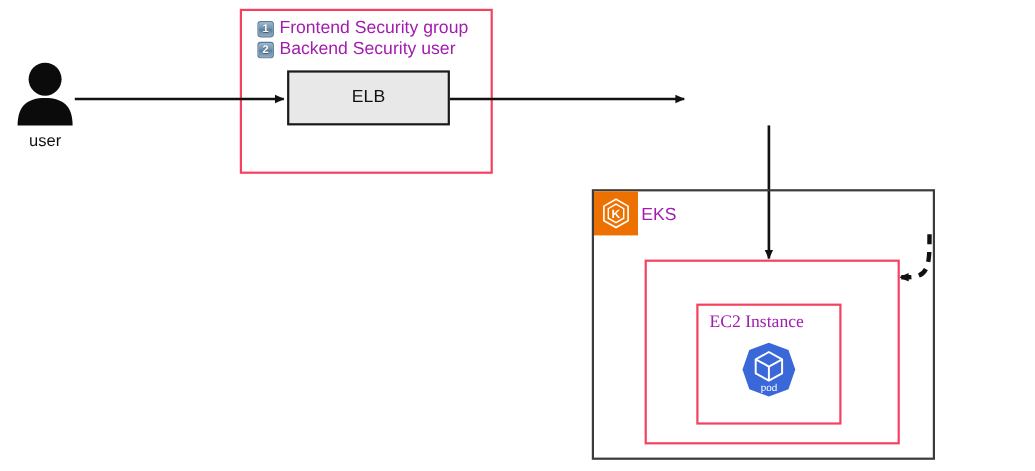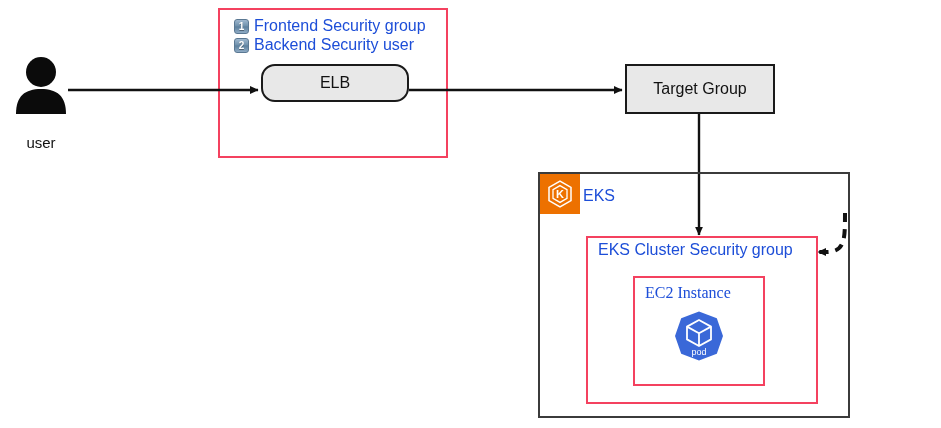--- a/index.html
+++ b/index.html
@@ -41,21 +41,21 @@
     align-items: center;
     justify-content: center;
     color: #111111;
     font-size: 16px;
     line-height: 1.25;
     text-align: center;
   }
 
   
   .label {
-    color: #1d4ed8;
+    color: #a21caf;
     font-size: 16px;
     white-space: nowrap;
     line-height: 1.3;
   }
 
   
   .badge-row {
     display: flex;
     align-items: center;
     gap: 5px;
@@ -80,21 +80,21 @@
 
   
   .user-wrap {
     display: flex;
     flex-direction: column;
     align-items: center;
   }
   .user-caption {
     font-size: 15px;
     color: #111111;
-    margin-top: 20px;
+    margin-top: 6px;
     text-align: center;
   }
 
   
   .eks-tile {
     width: 40px;
     height: 40px;
     background: #ed7100;
     display: flex;
     align-items: center;
@@ -129,27 +129,24 @@
   <div class="abs badge-row" style="left:234px; top:16px;">
     <span class="num-badge">1</span>
     <span class="label">Frontend Security group</span>
   </div>
 
   <div class="abs badge-row" style="left:234px; top:35px;">
     <span class="num-badge">2</span>
     <span class="label">Backend Security user</span>
   </div>
 
-  <div class="abs gray-box" style="left:261px; top:64px; width:148px; height:38px;border-radius:14px;">
+  <div class="abs gray-box" style="left:261px; top:64px; width:148px; height:50px;">
     <div>ELB</div>
   </div>
 
-  <div class="abs gray-box" style="left:625px; top:64px; width:150px; height:50px;">
-    <div>Target Group</div>
-  </div>
 
   <svg class="abs" style="left:0; top:0;" width="941" height="428">
     <defs>
       <marker id="ah" markerWidth="9" markerHeight="9" refX="8" refY="4.5" orient="auto" markerUnits="userSpaceOnUse">
         <path d="M0,0.6 L8.6,4.5 L0,8.4 Z" fill="#111111"></path>
       </marker>
       <marker id="ah-left" markerWidth="9" markerHeight="9" refX="8" refY="4.5" orient="auto" markerUnits="userSpaceOnUse">
         <path d="M0,0.6 L8.6,4.5 L0,8.4 Z" fill="#111111"></path>
       </marker>
     </defs>
@@ -171,21 +168,20 @@
       <path d="M15 2.2 L26 8.4 L26 21.6 L15 27.8 L4 21.6 L4 8.4 Z" fill="none" stroke="#ffffff" stroke-width="1.5"></path>
       <path d="M15 6.6 L22 10.6 L22 19.4 L15 23.4 L8 19.4 L8 10.6 Z" fill="none" stroke="#ffffff" stroke-width="1.3"></path>
       <text x="15" y="19.2" text-anchor="middle" fill="#ffffff" font-family="'Liberation Sans', sans-serif" font-size="11" font-weight="bold">K</text>
     </svg>
   </div>
 
   <div class="abs label" style="left:583px; top:186px;">EKS</div>
 
   <div class="abs sg-box" style="left:586px; top:236px; width:232px; height:168px;"></div>
 
-  <div class="abs label" style="left:598px; top:240px;">EKS Cluster Security group</div>
 
   <div class="abs sg-box" style="left:633px; top:276px; width:132px; height:110px;"></div>
 
   <div class="abs label" style="left:645px; top:283px;font-family:Liberation Serif, serif;">EC2 Instance</div>
 
   <div class="abs pod-wrap" style="left:633px; top:310px; width:132px;justify-content:space-between;">
     <svg width="54" height="54" viewBox="0 0 54 54">
       <path d="M27 1.5 L44.8 8.2 L51 26 L44.8 43.8 L27 50.5 L9.2 43.8 L3 26 L9.2 8.2 Z" fill="#3a68d8"></path>
       <g fill="none" stroke="#ffffff" stroke-width="1.8" stroke-linejoin="round">
         <path d="M27 10 L39 16.6 L39 29.4 L27 36 L15 29.4 L15 16.6 Z"></path>

